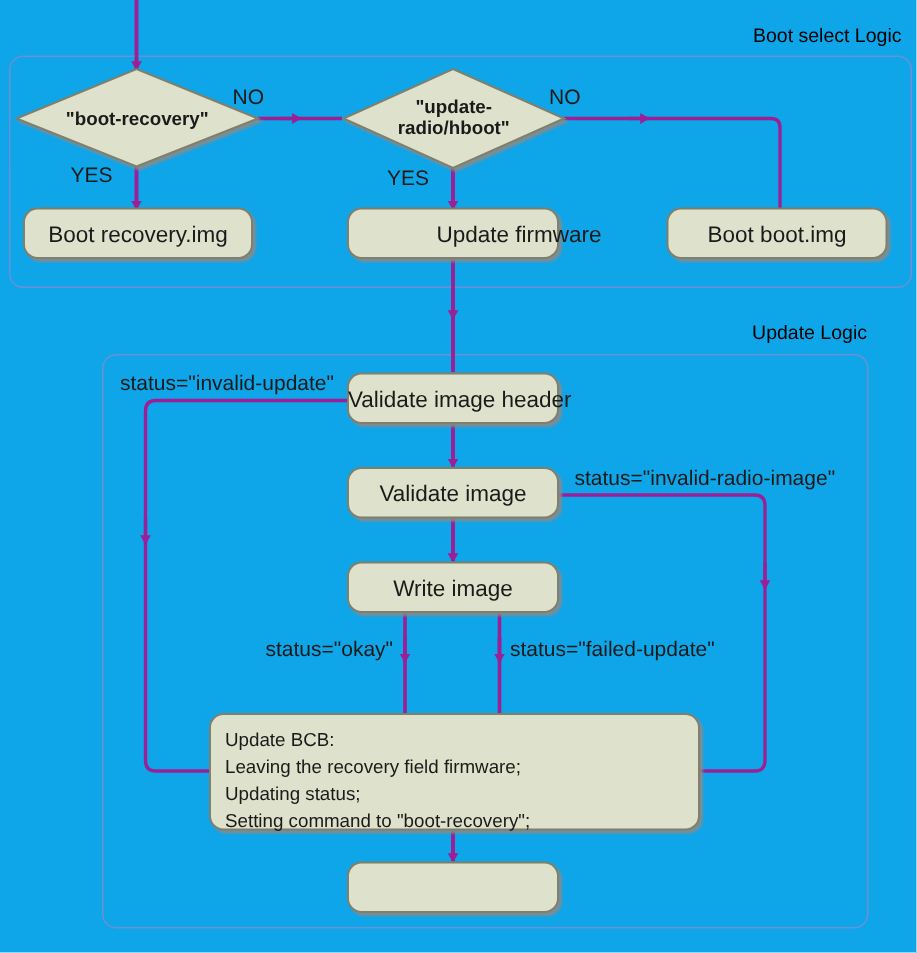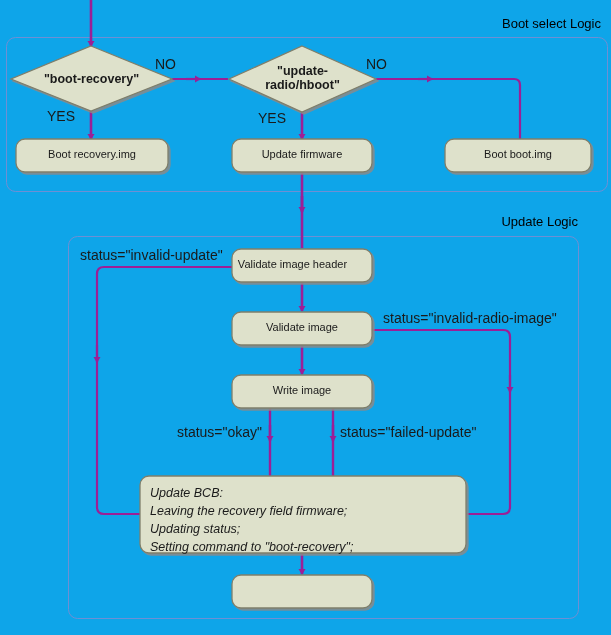--- a/index.html
+++ b/index.html
@@ -29,21 +29,21 @@
     white-space: nowrap;
   }
   .edge-label {
     position: absolute;
     font-size: 14px;
     color: #1a1a1a;
     white-space: nowrap;
   }
   .node-text {
     position: absolute;
-    font-size: 11px;
+    font-size: 15px;
     color: #1a1a1a;
     text-align: center;
     white-space: nowrap;
     pointer-events: none;
   }
   .diamond-text {
     position: absolute;
     font-size: 12.5px;
     font-weight: bold;
     color: #1a1a1a;
@@ -53,21 +53,20 @@
     pointer-events: none;
   }
   .multiline-text {
     position: absolute;
     font-size: 12.5px;
     color: #1a1a1a;
     text-align: left;
     line-height: 18px;
     white-space: nowrap;
     pointer-events: none;
-    font-style: italic;
   }
 </style>
 </head>
 <body>
 
 <div id="canvas">
 
   <svg class="layer" viewBox="0 0 611 635">
     <defs>
       <marker id="arrowhead" markerWidth="10" markerHeight="10" refX="5.2" refY="4" orient="auto" markerUnits="userSpaceOnUse">
@@ -135,21 +134,21 @@
   <div class="grp-label" style="right:33px; top:214px;">Update Logic</div>
 
   <div class="diamond-text" style="left:11px; top:72px; width:161px;">"boot-recovery"</div>
 
   <div class="diamond-text" style="left:229px; top:64px; width:147px;">
     <div>"update-</div>
     <div>radio/hboot"</div>
   </div>
 
   <div class="node-text" style="left:16px; top:148px; width:152px;">Boot recovery.img</div>
-  <div class="node-text" style="left:232px; top:148px; width:140px;">Update firmware</div>
+  <div class="node-text" style="left:232px; top:148px; width:140px;padding-left:44px;">Update firmware</div>
   <div class="node-text" style="left:445px; top:148px; width:146px;">Boot boot.img</div>
 
   <div class="node-text" style="left:232px; top:258px; width:121px;">Validate image header</div>
   <div class="node-text" style="left:232px; top:384px; width:140px;">Write image</div>
   <div class="node-text" style="left:232px; top:321px; width:140px;">Validate image</div>
 
   <div class="multiline-text" style="left:150px; top:484px; width:310px;">
     <div>Update BCB:</div>
     <div>Leaving the recovery field firmware;</div>
     <div>Updating status;</div>

